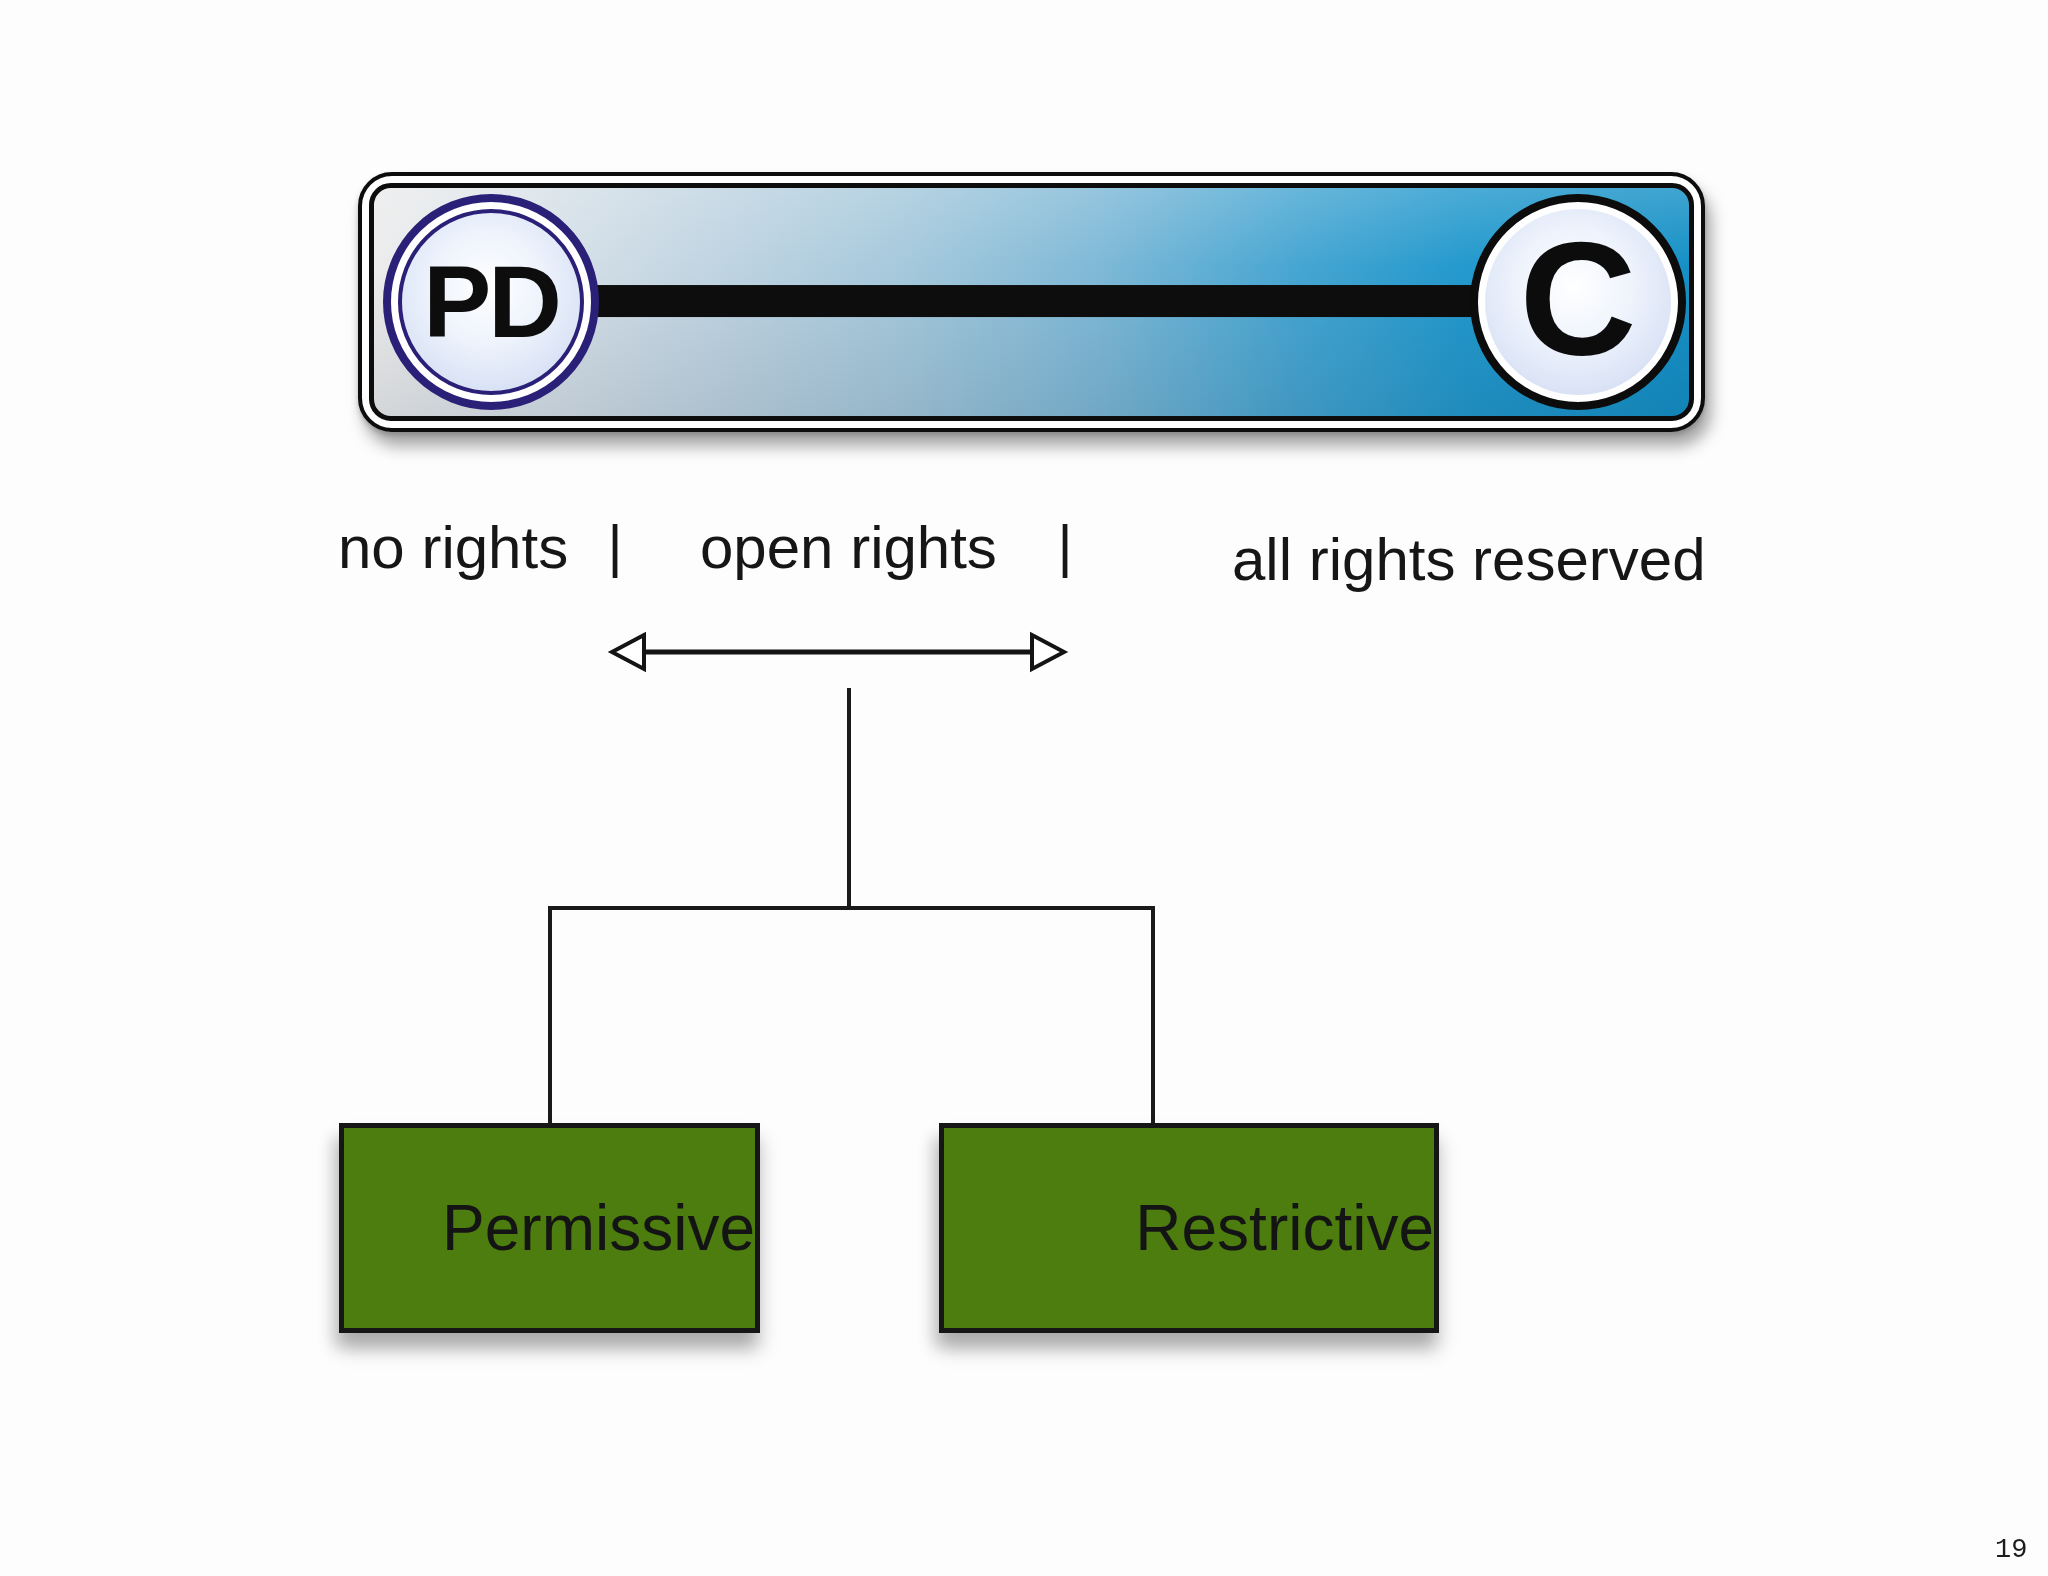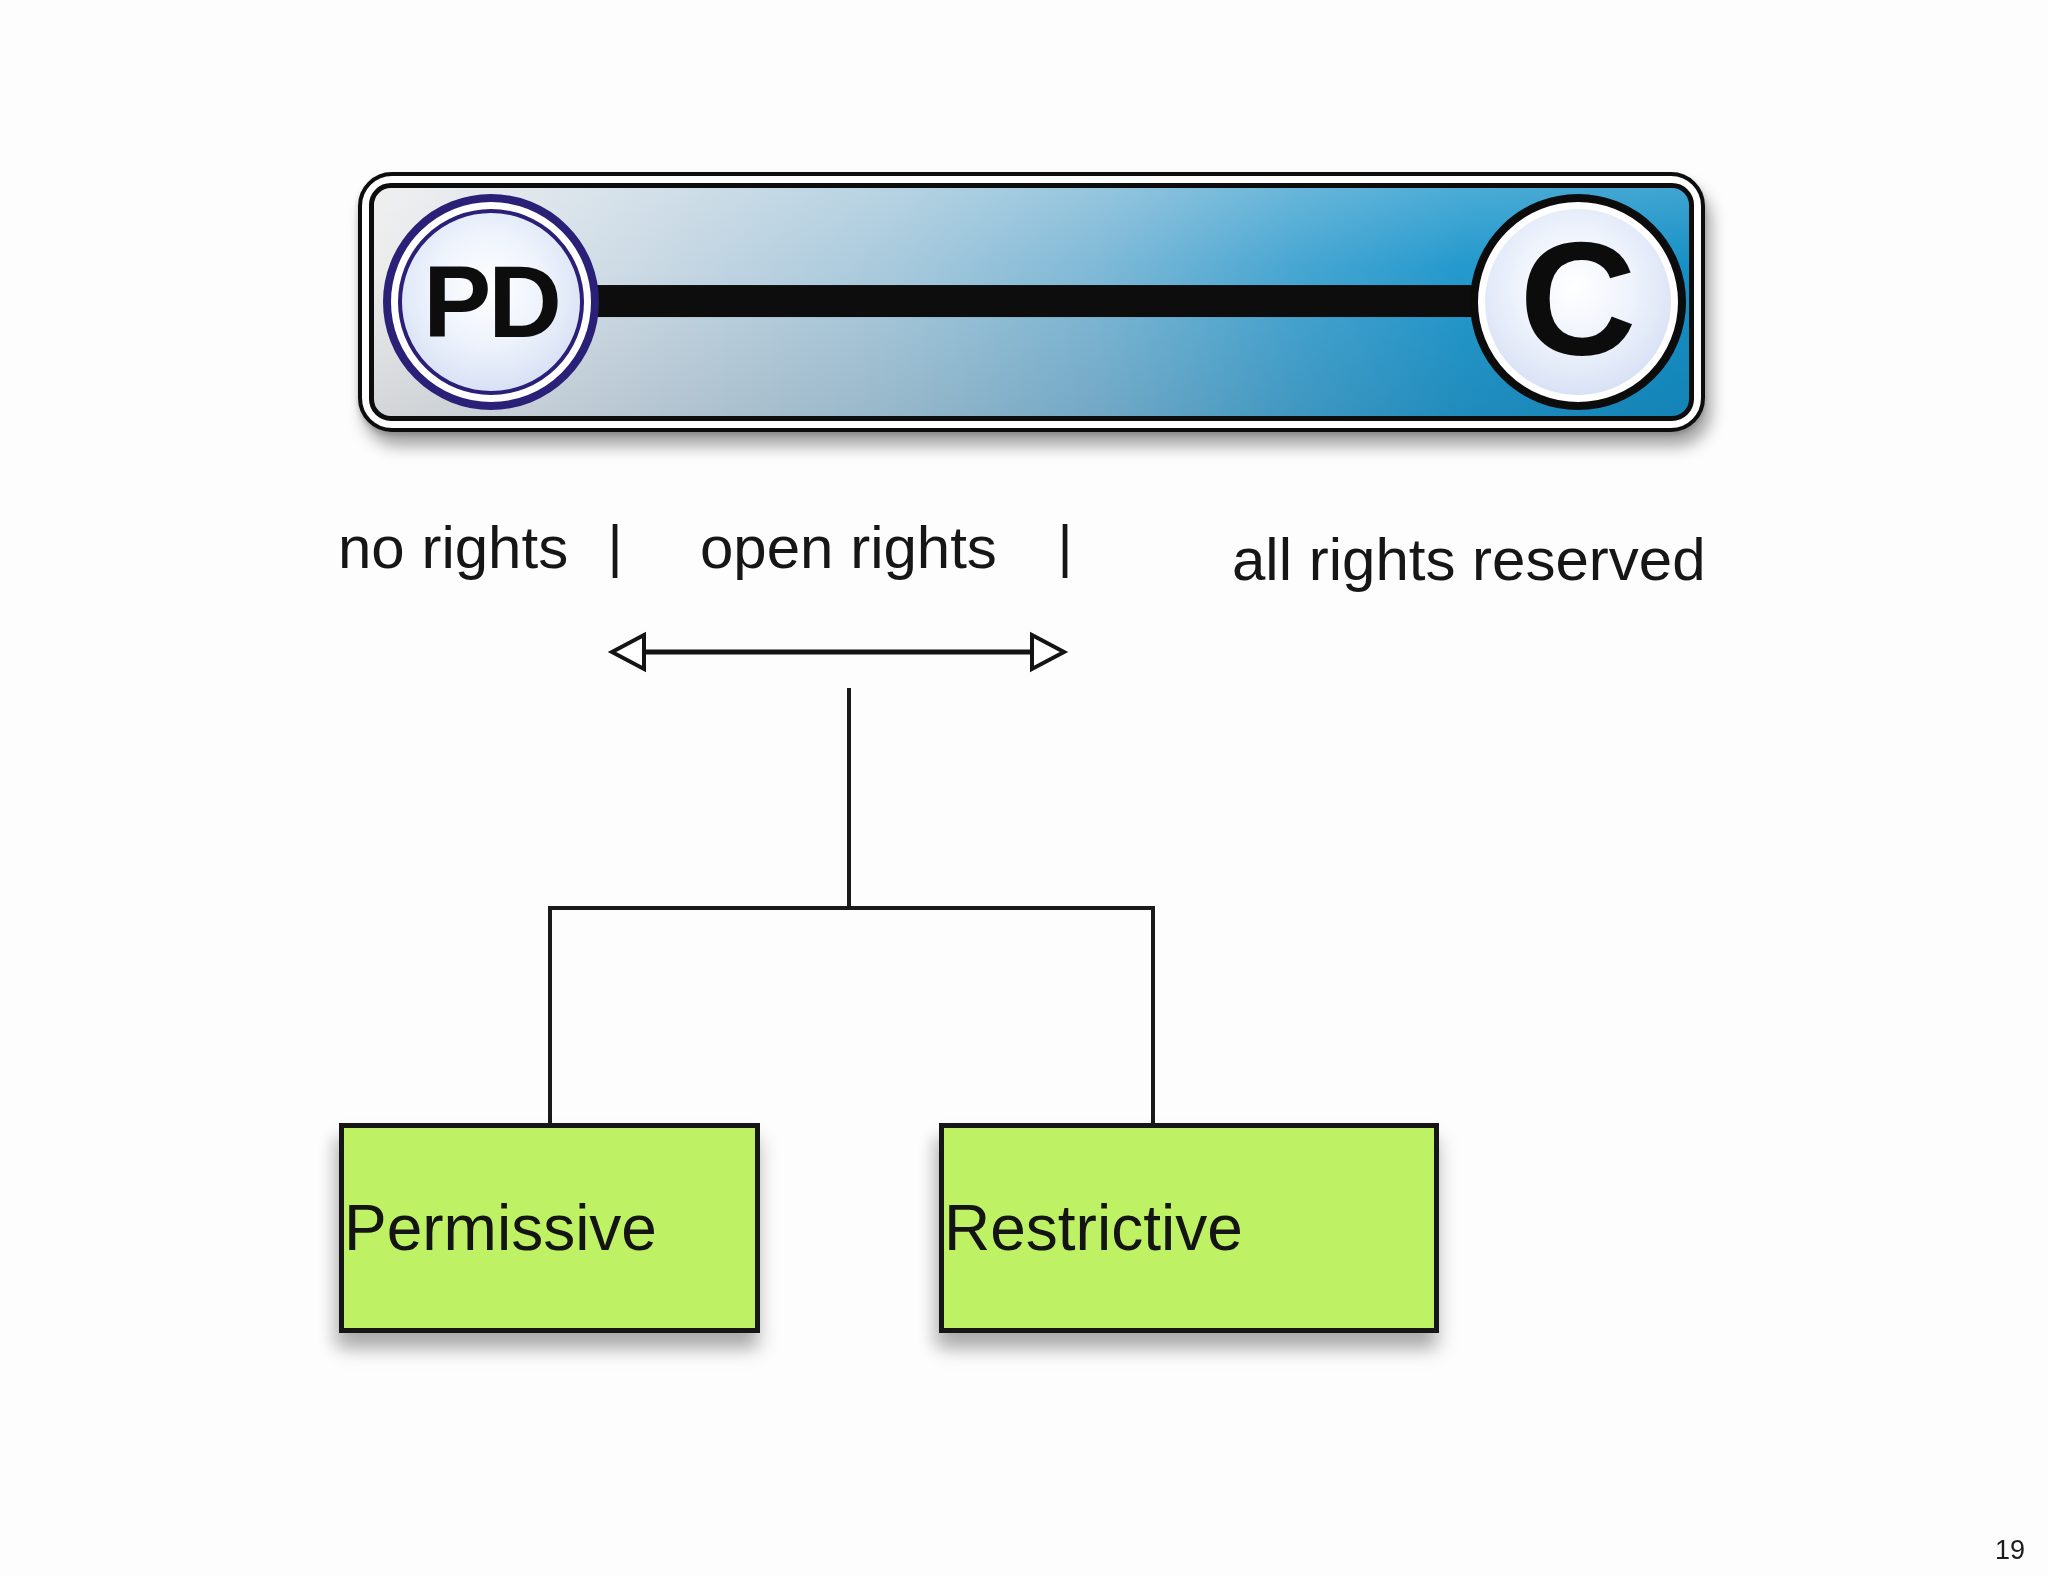--- a/index.html
+++ b/index.html
@@ -74,32 +74,32 @@
   
   .tree-line { position: absolute; background: #1a1a1a; }
   .root-line       { left: 847px;  top: 688px; width: 4px;   height: 222px; }
   .branch-line     { left: 548px;  top: 906px; width: 607px; height: 4px; }
   .left-drop-line  { left: 548px;  top: 906px; width: 4px;   height: 219px; }
   .right-drop-line { left: 1151px; top: 906px; width: 4px;   height: 219px; }
 
   
   .category-box {
     position: absolute; top: 1123px; height: 210px; box-sizing: border-box;
-    background: #bef264; border: 5px solid #161616;
-    display: flex; align-items: center; justify-content: flex-start;
+    background: #4d7c0f; border: 5px solid #161616;
+    display: flex; align-items: center; justify-content: flex-end;
     font-size: 64px; color: #141414;
     box-shadow: 0 16px 18px rgba(0,0,0,0.25), -8px 14px 14px rgba(0,0,0,0.10);
   }
   .box-permissive  { left: 339px; width: 421px; }
   .box-restrictive { left: 939px; width: 500px; }
 
   
   .page-number {
     position: absolute; left: 1995px; top: 1535px; width: 48px;
-    font-size: 27px; color: #1c1c1c; text-align: left;
+    font-size: 27px; color: #1c1c1c; text-align: left; font-family: Liberation Mono, monospace;
   }
 </style>
 </head>
 <body>
 
 <div class="slide">
 
   <div class="bar-outer">
     <div class="bar-inner">
       <div class="spectrum-line"></div>

